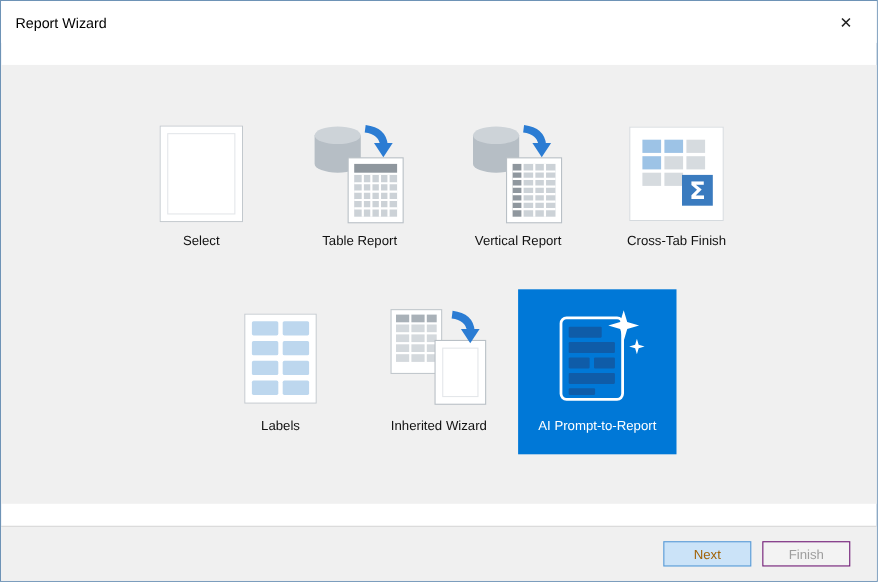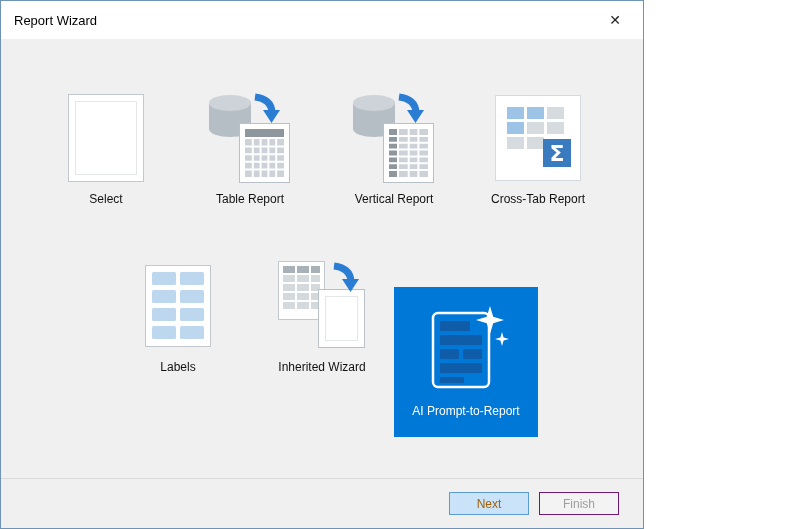--- a/index.html
+++ b/index.html
@@ -2,24 +2,24 @@
 <html><head>
 <meta charset="utf-8">
 <style>
   * { box-sizing: border-box; margin: 0; padding: 0; }
   html, body { background: #ffffff; }
   body {
     font-family: "Liberation Sans", sans-serif;
     width: 802px; height: 529px;
   }
   .dialog {
-    width: 644px; height: 529px;
+    width: 798px; height: 529px;
     border: 1px solid #6e93b6;
     background: #ffffff;
-    display: flex; flex-direction: column;
+    display: flex; flex-direction: column; gap: 20px;
   }
   .titlebar {
     height: 38px; flex: 0 0 38px;
     display: flex; align-items: center; justify-content: space-between;
     padding: 0 18px 0 13px;
     background: #ffffff;
   }
   .titlebar .title { font-size: 13px; color: #000000; }
   .close-btn {
     font-size: 14px; color: #222; cursor: pointer; line-height: 1;
@@ -48,21 +48,21 @@
     padding-top: 14px;
     cursor: pointer;
   }
   .tile .icon-box {
     height: 98px; display: flex; align-items: center; justify-content: center;
   }
   .tile .tile-label {
     font-size: 12px; color: #111111; margin-top: 5px; text-align: center;
     white-space: nowrap;
   }
-  .tile.selected { background: #0078d7; margin-top: 44px; }
+  .tile.selected { background: #0078d7; }
   .tile.selected .tile-label { color: #ffffff; }
   .footer {
     height: 50px; flex: 0 0 50px;
     background: #f0f0f0;
     border-top: 1px solid #d9d9d9;
     display: flex; align-items: center; justify-content: flex-end;
     padding-right: 24px; gap: 10px;
   }
   .btn {
     width: 80px; height: 23px;
@@ -156,21 +156,21 @@
             <rect x="52" y="12" width="17" height="12" fill="#d6dbdf"></rect>
             <rect x="12" y="27" width="17" height="12" fill="#9dc3e6"></rect>
             <rect x="32" y="27" width="17" height="12" fill="#d6dbdf"></rect>
             <rect x="52" y="27" width="17" height="12" fill="#d6dbdf"></rect>
             <rect x="12" y="42" width="17" height="12" fill="#d6dbdf"></rect>
             <rect x="32" y="42" width="17" height="12" fill="#d6dbdf"></rect>
             <rect x="48" y="44" width="28" height="28" fill="#3a7bbf"></rect>
             <text x="62" y="66" text-anchor="middle" font-size="22" font-weight="bold" font-family="DejaVu Sans, sans-serif" fill="#ffffff">Σ</text>
           </svg>
         </div>
-        <div class="tile-label">Cross-Tab Report</div>
+        <div class="tile-label">Cross-Tab Finish</div>
       </div>
 
     </div>
 
     <div class="row">
 
       <div class="tile">
         <div class="icon-box">
           <svg width="66" height="82" viewBox="0 0 66 82">
             <rect x="0.5" y="0.5" width="65" height="81" fill="#ffffff" stroke="#c2c8cd"></rect>

